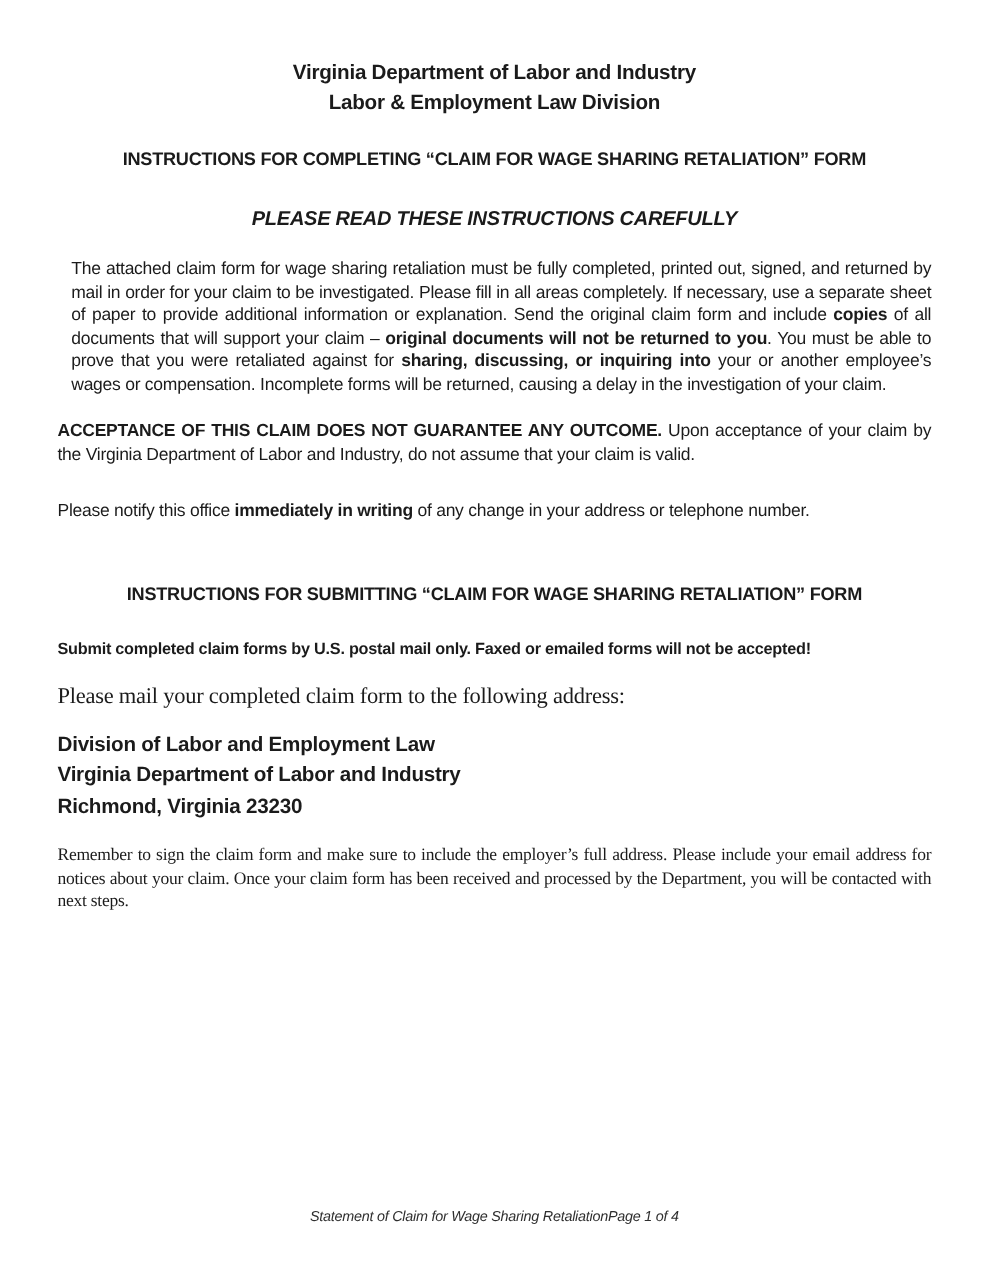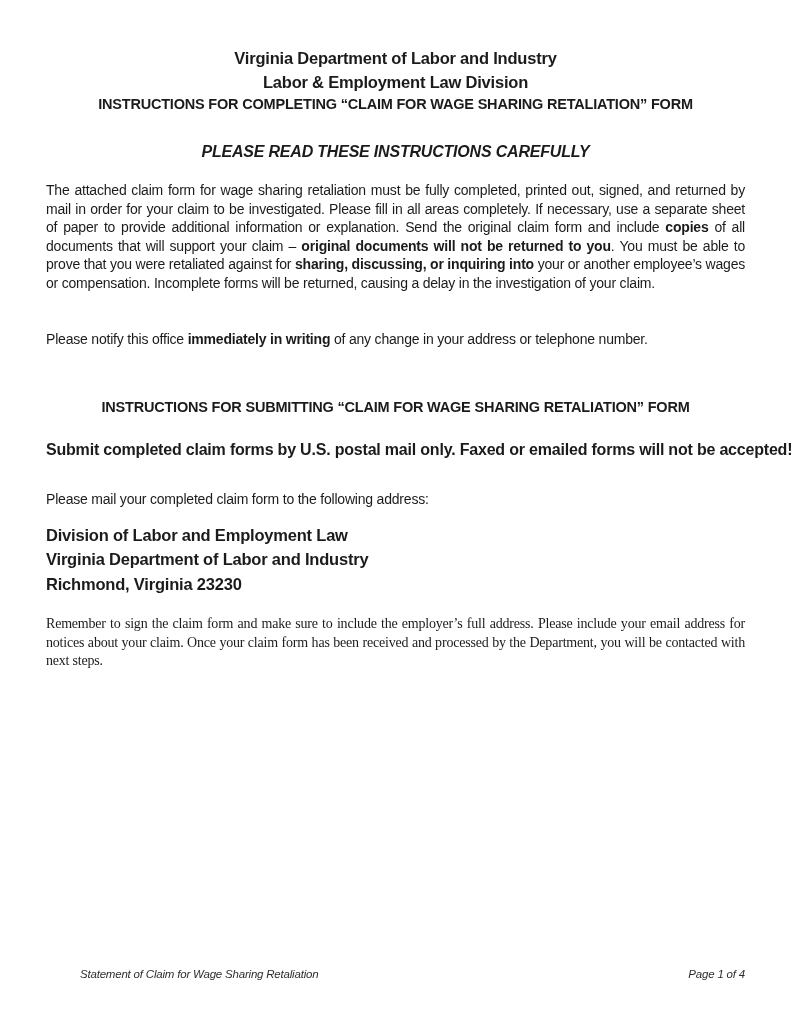--- a/index.html
+++ b/index.html
@@ -24,98 +24,101 @@
     text-align: center;
     font-weight: bold;
     font-size: 16.5px;
     line-height: 24px;
   }
   .section-heading {
     text-align: center;
     font-weight: bold;
     font-size: 14.5px;
     line-height: 20px;
+    margin-top: 24px;
   }
   .section-heading.s2 {
     margin-top: 48px;
   }
   .subheading {
     text-align: center;
     font-weight: bold;
     font-style: italic;
     font-size: 16px;
     line-height: 20px;
     margin-top: 28px;
   }
   .body-para {
     font-size: 14px;
     line-height: 18.5px;
     text-align: justify;
     margin: 19px 0 0 0;
   }
   .body-para.first {
     margin-top: 19px;
+    margin-left: 11px;
   }
   .body-para.gap-lg {
-    margin-top: 38px;
+    margin-top: 27px;
   }
   .submit-note {
     font-weight: bold;
-    font-size: 16px;
+    font-size: 13px;
     line-height: 18.5px;
     margin-top: 24px;
     white-space: nowrap;
   }
   .mail-intro {
-    font-size: 14px;
+    font-size: 18px;
     line-height: 18.5px;
-    margin-top: 31px;
+    margin-top: 19px;
+    font-family: Liberation Serif, serif;
   }
   .address-block {
     font-weight: bold;
     font-size: 16.5px;
     line-height: 24.5px;
   }
   .closing-para {
     font-size: 14px;
     line-height: 18.5px;
     text-align: justify;
     margin-top: 19px;
     font-family: Liberation Serif, serif;
   }
   .doc-footer {
     position: absolute;
     left: 46px;
     right: 46px;
     bottom: 44px;
     display: flex;
-    justify-content: space-between;
+    justify-content: center;
     font-style: italic;
     font-size: 11.5px;
     color: #2e2e2e;
-    margin-left: 34px;
   }
   b { font-weight: bold; }
 </style>
 </head>
 <body>
 
 <div class="page">
 
   <div class="doc-header">
     <div class="doc-title">Virginia Department of Labor and Industry</div>
     <div class="doc-title">Labor &amp; Employment Law Division</div>
   </div>
 
   <div class="section-heading">INSTRUCTIONS FOR COMPLETING “CLAIM FOR WAGE SHARING RETALIATION” FORM</div>
 
   <div class="subheading">PLEASE READ THESE INSTRUCTIONS CAREFULLY</div>
 
   <p class="body-para first">The attached claim form for wage sharing retaliation must be fully completed, printed out, signed, and returned by mail in order for your claim to be investigated. Please fill in all areas completely. If necessary, use a separate sheet of paper to provide additional information or explanation. Send the original claim form and include <b>copies</b> of all documents that will support your claim – <b>original documents will not be returned to you</b>. You must be able to prove that you were retaliated against for <b>sharing, discussing, or inquiring into</b> your or another employee’s wages or compensation. Incomplete forms will be returned, causing a delay in the investigation of your claim.</p>
 
+  <p class="body-para"><b>ACCEPTANCE OF THIS CLAIM DOES NOT GUARANTEE ANY OUTCOME.</b> Upon acceptance of your claim by the Virginia Department of Labor and Industry, do not assume that your claim is valid.</p>
 
   <p class="body-para gap-lg">Please notify this office <b>immediately in writing</b> of any change in your address or telephone number.</p>
 
   <div class="section-heading s2">INSTRUCTIONS FOR SUBMITTING “CLAIM FOR WAGE SHARING RETALIATION” FORM</div>
 
   <p class="submit-note">Submit completed claim forms by U.S. postal mail only. Faxed or emailed forms will not be accepted!</p>
 
   <p class="mail-intro">Please mail your completed claim form to the following address:</p>
 
   <div class="address-block">

